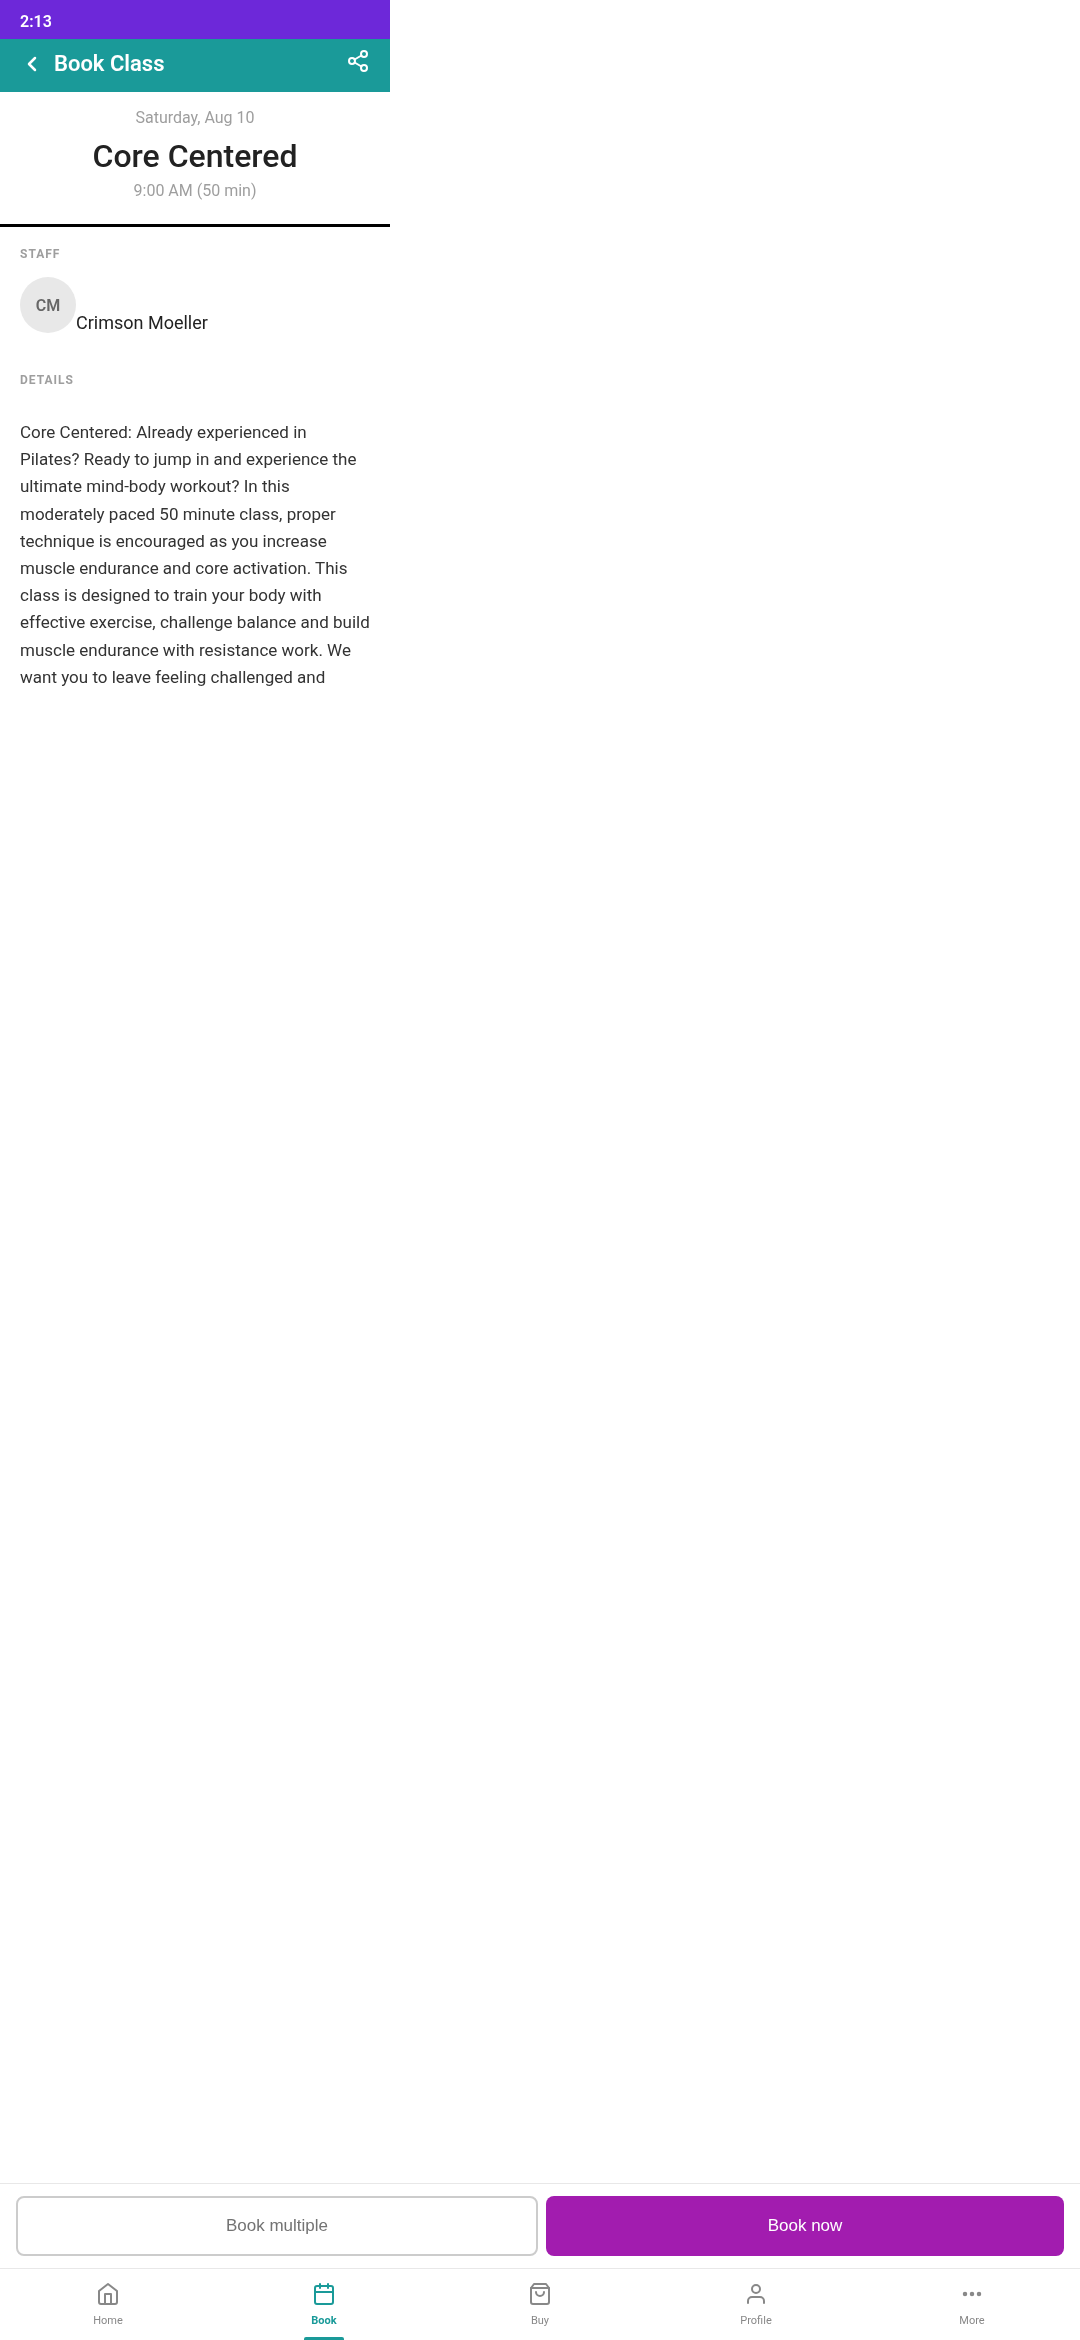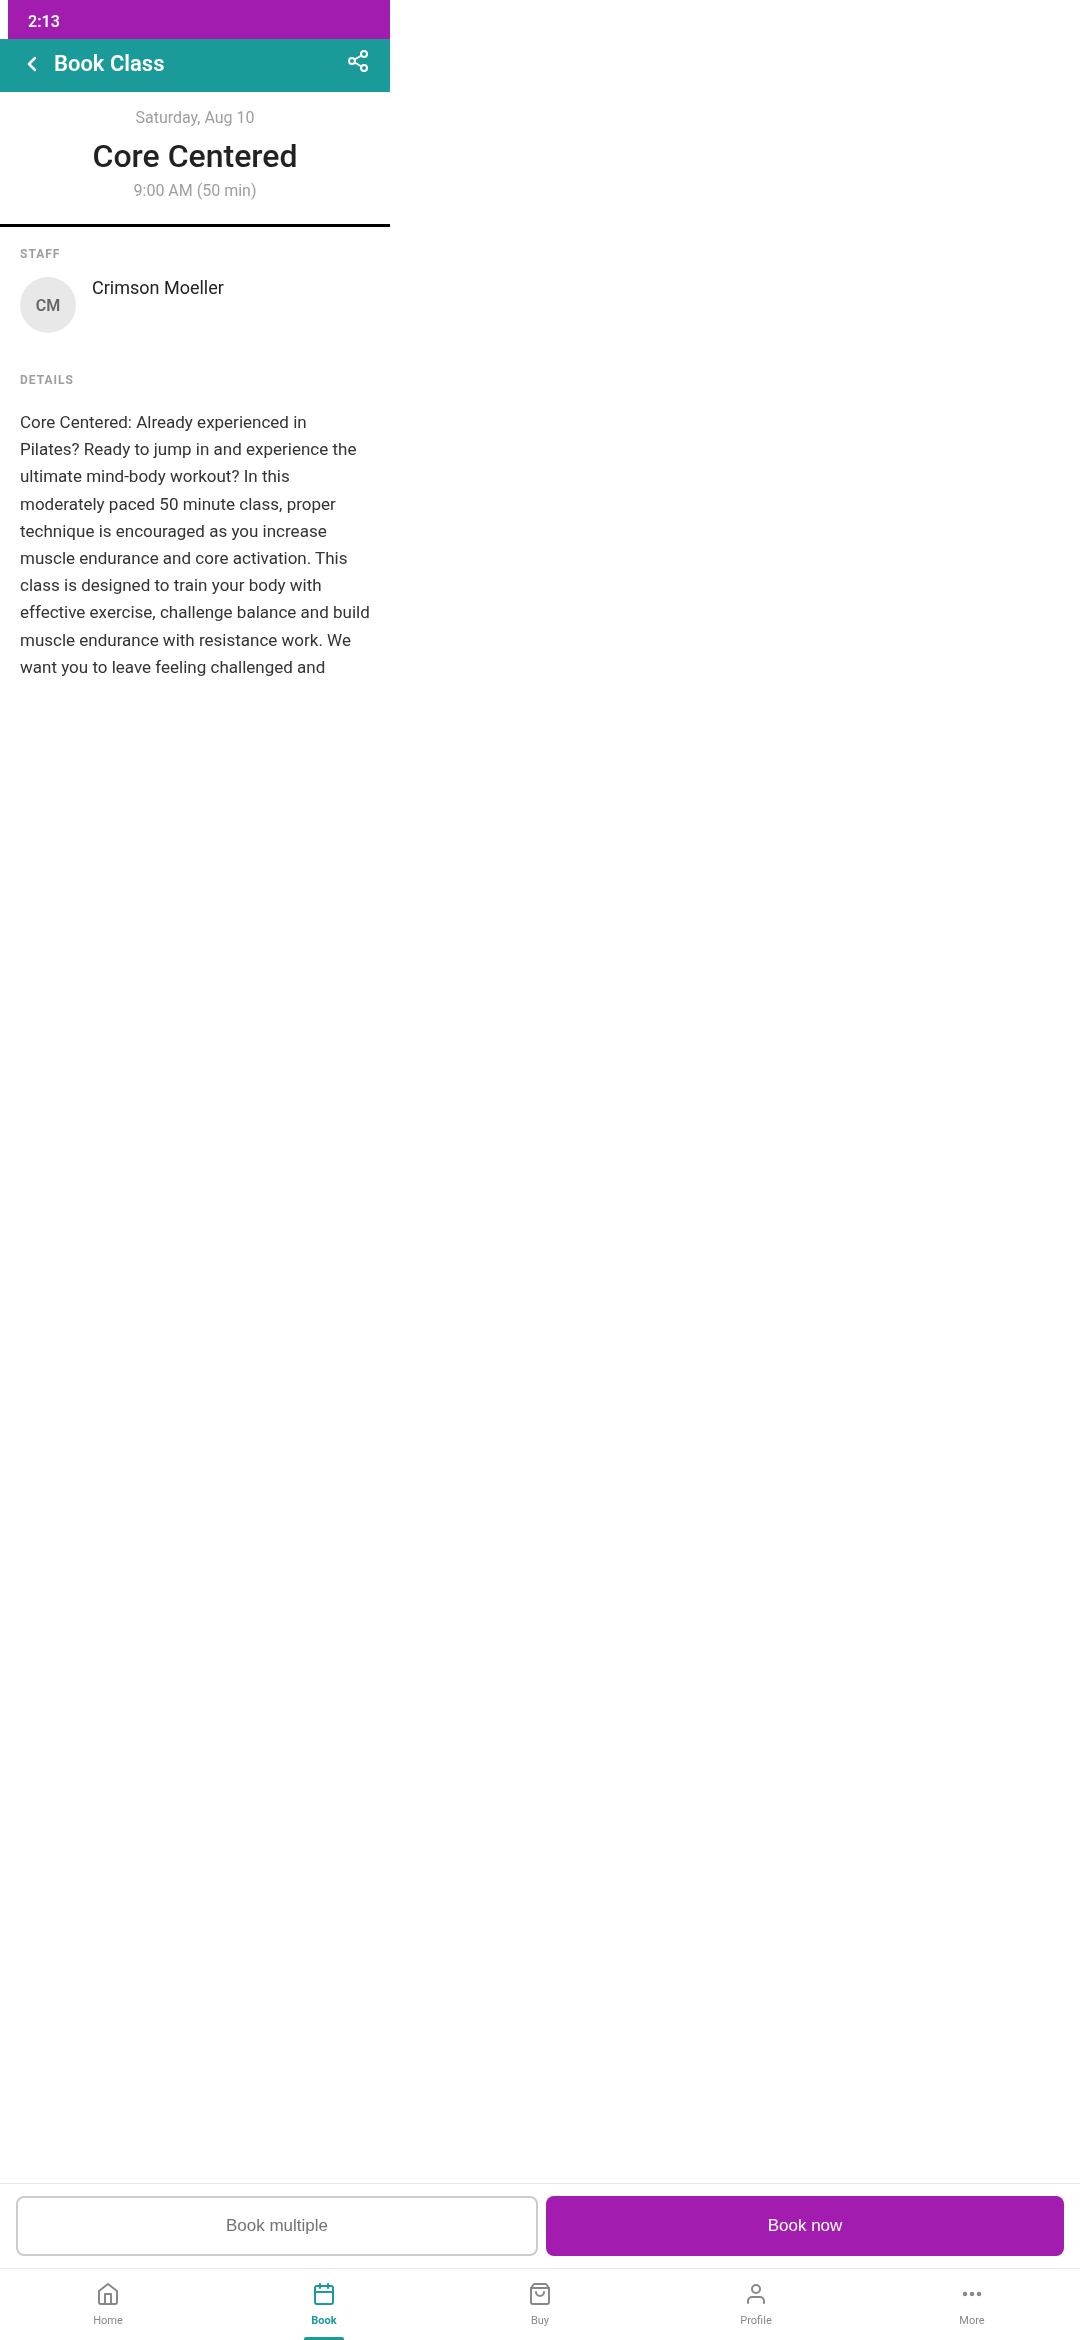--- a/index.html
+++ b/index.html
@@ -12,28 +12,27 @@
     body {
       font-family: -apple-system, BlinkMacSystemFont, 'Segoe UI', Roboto, sans-serif;
       background: #ffffff;
       width: 390px;
       min-height: 844px;
       overflow-x: hidden;
       position: relative;
     }
 
     .status-bar {
-      background: #a21caf;
+      background: #6d28d9;
       color: white;
       padding: 12px 20px 8px;
       font-size: 16px;
       font-weight: 600;
       display: flex;
       justify-content: flex-start;
-      margin-left: 8px;
     }
 
     .top-bar {
       background: #1a9a99;
       color: white;
       padding: 10px 20px 14px;
       display: flex;
       justify-content: space-between;
     }
 
@@ -99,22 +98,22 @@
     .section-label {
       color: #9e9e9e;
       font-size: 12px;
       font-weight: 700;
       letter-spacing: 1px;
       margin-bottom: 16px;
     }
 
     .staff-row {
       display: flex;
-      align-items: flex-start;
-      gap: 16px;
+      align-items: flex-end;
+      gap: 0;
       padding-bottom: 10px;
     }
 
     .staff-avatar {
       width: 56px;
       height: 56px;
       border-radius: 50%;
       background: #e8e8e8;
       display: flex;
       align-items: center;
@@ -132,21 +131,21 @@
 
     .details-section {
       padding: 20px 20px 0;
     }
 
     .details-label {
       color: #9e9e9e;
       font-size: 12px;
       font-weight: 700;
       letter-spacing: 1px;
-      margin-bottom: 22px;
+      margin-bottom: 32px;
     }
 
     .details-text {
       color: #333333;
       font-size: 17px;
       line-height: 1.6;
       overflow: hidden;
       max-height: 280px;
     }
 

